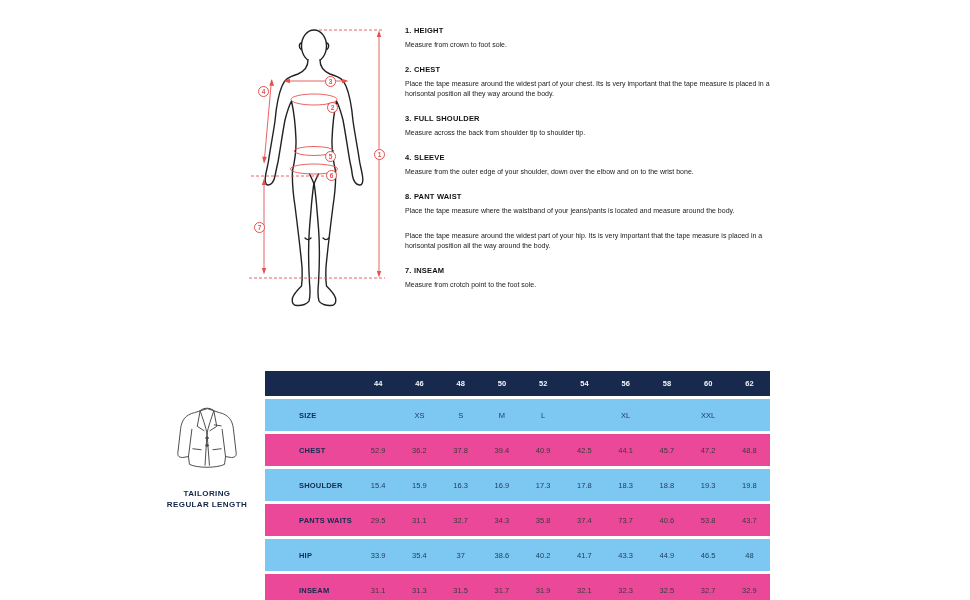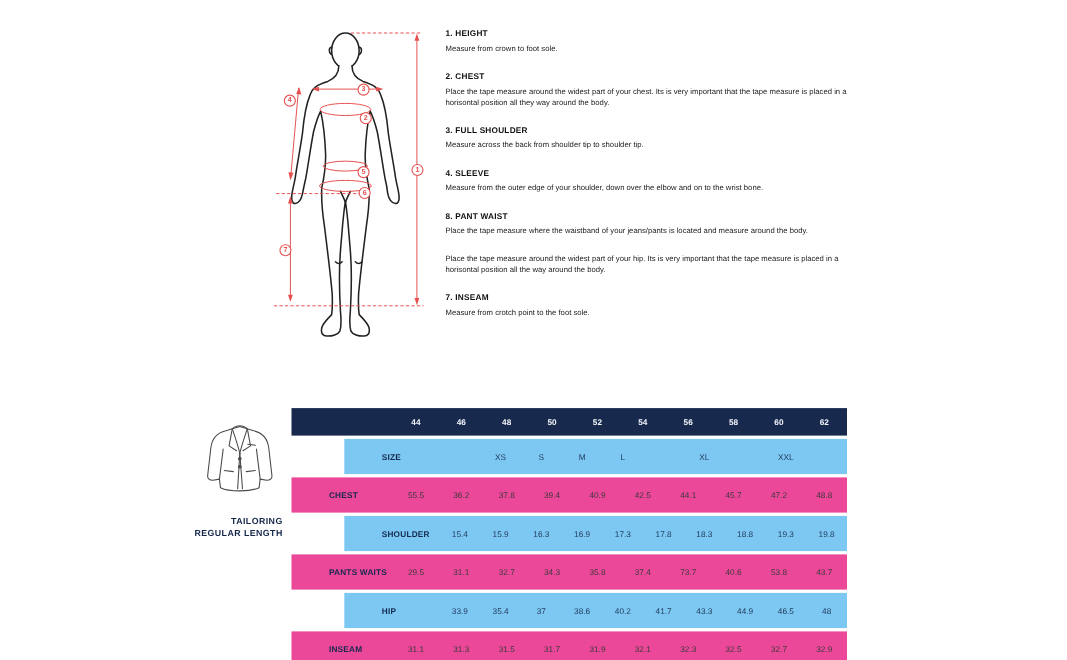--- a/index.html
+++ b/index.html
@@ -15,29 +15,29 @@
   .c1{left:139px;top:134px;} .c2{left:92px;top:87px;} .c3{left:90px;top:61px;}
   .c4{left:23px;top:71px;}  .c5{left:90px;top:136px;} .c6{left:91px;top:155px;}
   .c7{left:19px;top:207px;}
 
   
   .instructions{position:absolute;left:405px;top:26px;width:372px;}
   .mi-title{margin:0 0 5px 0;font-size:7.5px;font-weight:bold;letter-spacing:.2px;color:#101010;}
   .mi-desc{margin:0 0 15px 0;font-size:7px;line-height:10px;color:#202020;}
 
   
-  .category{position:absolute;left:157px;top:379px;width:100px;text-align:right;}
+  .category{position:absolute;left:157px;top:400px;width:100px;text-align:center;}
   .cat-label{margin-top:6px;font-size:8px;font-weight:bold;letter-spacing:.4px;
              line-height:11px;color:#13264a;}
 
   
   .size-table{position:absolute;left:265px;top:371px;width:505px;}
   .t-row{display:flex;margin-bottom:3px;padding-left:20px;}
   .t-row.header{height:25px;background:#17294d;}
-  .t-row.blue{height:32px;background:#7cc8f2;margin-left:48px;}
+  .t-row.blue{height:32px;background:#7cc8f2;}
   .t-row.gray{height:32px;background:#ec4899;}
   .t-cell{width:43px;display:flex;align-items:center;justify-content:center;
           font-size:7.5px;color:#333;box-sizing:border-box;}
   .t-cell.label{width:75px;justify-content:flex-start;padding-left:14px;
                 font-weight:bold;color:#14294e;letter-spacing:.2px;}
   .t-row.header .t-cell{color:#f4f7fb;font-weight:bold;}
   .t-row.blue .t-cell:not(.label){color:#233c5e;}
   .t-row.gray .t-cell:not(.label){color:#3a3a3a;}
 </style>
 </head>
@@ -193,21 +193,21 @@
         <div class="t-cell">M</div>
         <div class="t-cell">L</div>
         <div class="t-cell"></div>
         <div class="t-cell">XL</div>
         <div class="t-cell"></div>
         <div class="t-cell">XXL</div>
         <div class="t-cell"></div>
       </div>
       <div class="t-row gray">
         <div class="t-cell label">CHEST</div>
-        <div class="t-cell">55.5</div>
+        <div class="t-cell">52.9</div>
         <div class="t-cell">36.2</div>
         <div class="t-cell">37.8</div>
         <div class="t-cell">39.4</div>
         <div class="t-cell">40.9</div>
         <div class="t-cell">42.5</div>
         <div class="t-cell">44.1</div>
         <div class="t-cell">45.7</div>
         <div class="t-cell">47.2</div>
         <div class="t-cell">48.8</div>
       </div>

